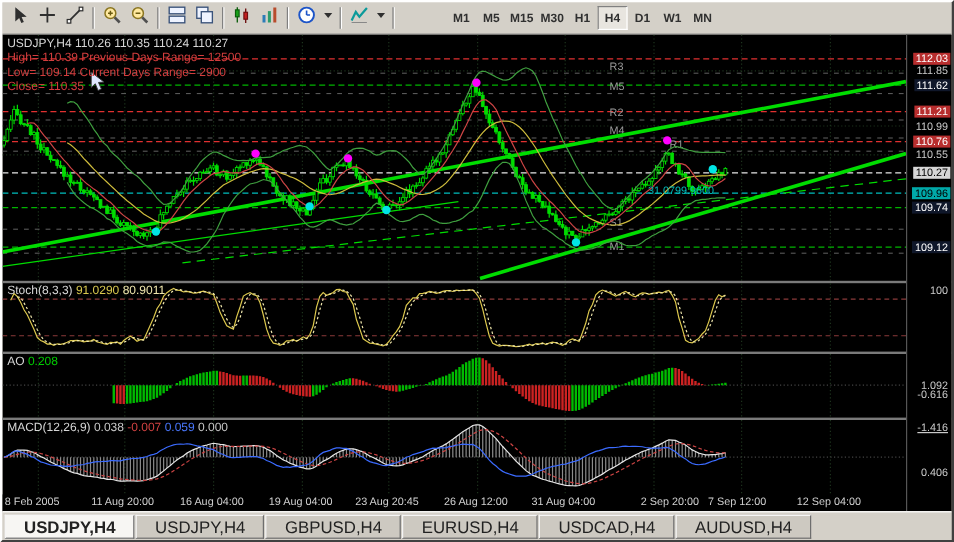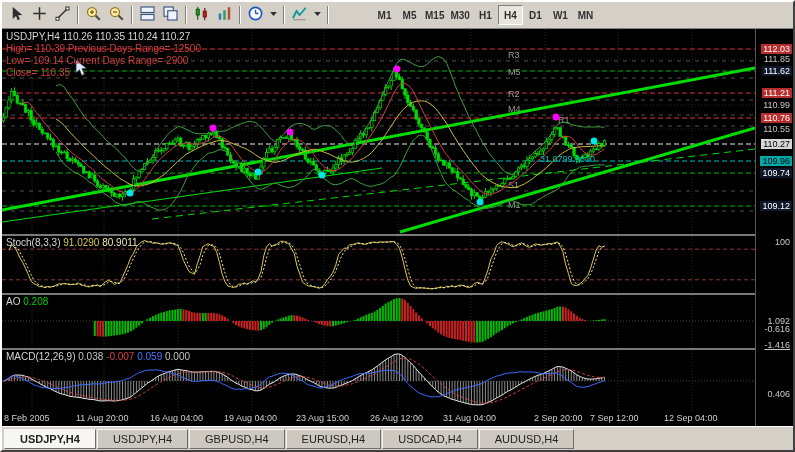--- a/index.html
+++ b/index.html
@@ -29,21 +29,21 @@
   .chart-info{position:absolute;top:2px;left:4px;font-size:10px;line-height:12px;pointer-events:none}
   .ci1{color:#d6d6d6}.ci2{color:#d23d3d}
   .ind-label{position:absolute;left:4px;font-size:10px;color:#d6d6d6;pointer-events:none;white-space:pre}
   .st-v1{color:#d8c84e}.st-v2{color:#efe6ac}.ao-v{color:#00cc00}
   .mc-v1{color:#c8c8c8}.mc-v2{color:#d24242}.mc-v3{color:#4a78ff}.mc-v4{color:#c8c8c8}
   .time-axis{position:absolute;top:383px;left:0;width:753px;height:14px;background:#000}
   .time-axis span{position:absolute;top:1px;font-size:9px;color:#d0d0d0;white-space:nowrap}
   
   .tabbar{position:absolute;bottom:0;left:0;width:791px;height:24px;background:#d4d0c8;
     border-top:1px solid #ffffff;display:flex;align-items:flex-start;padding:2px 2px 0 2px}
-  .tab{height:20px;padding:0 15px;font-size:11px;color:#222;display:flex;align-items:center;
+  .tab{height:20px;padding:0 15px;font-size:14px;color:#222;display:flex;align-items:center;
     background:#cdc9c1;border:1px solid;border-color:#f5f5f5 #6e6e6e #6e6e6e #f5f5f5;margin-right:1px;white-space:nowrap}
   .tab.active{background:#f7f6f3;font-weight:bold}
   svg text{font-family:"Liberation Sans",sans-serif}
 </style>
 </head>
 <body>
 
 <div class="window">
 
   <div class="toolbar" id="toolbar">
@@ -1104,21 +1104,21 @@
         <path d="M1.4,31.0L4.2,30.8L6.9,30.3L9.7,29.5L12.5,28.6L15.3,27.9L18.0,27.3L20.8,26.9L23.6,26.8L26.3,26.9L29.1,27.2L31.9,27.9L34.6,28.7L37.4,29.6L40.2,30.7L42.9,31.8L45.7,33.0L48.5,34.2L51.3,35.4L54.0,36.7L56.8,37.9L59.6,39.1L62.3,40.2L65.1,41.3L67.9,42.3L70.7,43.2L73.4,43.9L76.2,44.6L79.0,45.2L81.7,45.9L84.5,46.5L87.3,47.0L90.0,47.5L92.8,48.0L95.6,48.5L98.4,49.0L101.1,49.4L103.9,49.6L106.7,49.9L109.4,50.0L112.2,50.2L115.0,50.3L117.7,50.4L120.5,50.3L123.3,50.0L126.1,49.6L128.8,49.0L131.6,48.1L134.4,47.0L137.1,45.6L139.9,44.1L142.7,42.3L145.4,40.6L148.2,38.7L151.0,36.9L153.8,35.1L156.5,33.2L159.3,31.5L162.1,30.0L164.8,28.4L167.6,27.0L170.4,25.8L173.1,24.6L175.9,23.6L178.7,22.8L181.5,22.3L184.2,22.0L187.0,21.9L189.8,21.9L192.5,21.9L195.3,22.0L198.1,22.0L200.8,21.9L203.6,21.9L206.4,21.8L209.2,21.7L211.9,21.7L214.7,21.7L217.5,21.9L220.2,22.3L223.0,23.0L225.8,23.8L228.5,25.0L231.3,26.3L234.1,27.7L236.8,29.0L239.6,30.4L242.4,31.7L245.2,33.0L247.9,34.3L250.7,35.4L253.5,36.5L256.2,37.4L259.0,37.9L261.8,38.0L264.5,37.7L267.3,37.0L270.1,36.2L272.9,35.2L275.6,34.1L278.4,32.8L281.2,31.5L283.9,30.3L286.7,29.1L289.5,28.0L292.3,27.2L295.0,26.7L297.8,26.5L300.6,26.5L303.3,26.9L306.1,27.5L308.9,28.3L311.6,29.1L314.4,30.2L317.2,31.3L319.9,32.5L322.7,33.5L325.5,34.4L328.3,35.2L331.0,35.7L333.8,36.0L336.6,36.1L339.3,35.9L342.1,35.6L344.9,35.1L347.6,34.4L350.4,33.7L353.2,32.7L356.0,31.6L358.7,30.3L361.5,29.1L364.3,27.8L367.0,26.5L369.8,25.2L372.6,23.7L375.3,22.2L378.1,20.5L380.9,18.8L383.7,17.0L386.4,15.2L389.2,13.5L392.0,11.7L394.7,10.2L397.5,8.9L400.3,8.2L403.0,8.1L405.8,8.5L408.6,9.3L411.4,10.6L414.1,12.2L416.9,14.2L419.7,16.4L422.4,18.7L425.2,21.2L428.0,23.8L430.8,26.4L433.5,29.1L436.3,31.7L439.1,34.2L441.8,36.5L444.6,38.6L447.4,40.5L450.1,42.3L452.9,43.9L455.7,45.3L458.4,46.6L461.2,47.7L464.0,48.8L466.8,49.8L469.5,50.8L472.3,51.6L475.1,52.2L477.8,52.8L480.6,53.1L483.4,53.2L486.1,53.0L488.9,52.6L491.7,52.0L494.5,51.2L497.2,50.3L500.0,49.3L502.8,48.0L505.5,46.7L508.3,45.4L511.1,44.1L513.9,42.6L516.6,41.1L519.4,39.6L522.2,38.1L524.9,36.6L527.7,35.1L530.5,33.6L533.2,32.1L536.0,30.8L538.8,29.5L541.5,28.3L544.3,27.0L547.1,25.7L549.9,24.5L552.6,23.1L555.4,21.8L558.2,20.8L560.9,20.0L563.7,19.7L566.5,19.6L569.3,19.9L572.0,20.5L574.8,21.3L577.6,22.3L580.3,23.4L583.1,24.4L585.9,25.3L588.6,26.1L591.4,26.6L594.2,27.1L596.9,27.3L599.7,27.4L602.5,27.4" stroke="#cc4444" fill="none" stroke-width="1" stroke-dasharray="3 2"></path>
         <path d="M1.4,31.0L4.2,29.8L6.9,28.1L9.7,26.1L12.5,25.7L15.3,26.7L18.0,27.6L20.8,28.6L23.6,30.3L26.3,31.3L29.1,33.2L31.9,34.9L34.6,35.6L37.4,36.6L40.2,37.5L42.9,37.7L45.7,38.1L48.5,38.1L51.3,38.6L54.0,38.4L56.8,38.6L59.6,38.2L62.3,37.5L65.1,37.4L67.9,37.1L70.7,36.2L73.4,35.7L76.2,35.1L79.0,34.7L81.7,34.8L84.5,34.4L87.3,34.5L90.0,33.8L92.8,33.8L95.6,34.0L98.4,34.0L101.1,33.3L103.9,32.8L106.7,32.3L109.4,32.1L112.2,32.1L115.0,31.5L117.7,31.2L120.5,30.4L123.3,29.3L126.1,28.6L128.8,27.7L131.6,25.6L134.4,24.2L137.1,22.7L139.9,21.7L142.7,20.7L145.4,20.2L148.2,20.1L151.0,20.2L153.8,19.8L156.5,20.1L159.3,20.8L162.1,21.6L164.8,21.9L167.6,22.6L170.4,23.5L173.1,24.1L175.9,24.7L178.7,26.5L181.5,27.9L184.2,28.7L187.0,30.3L189.8,31.1L192.5,31.4L195.3,31.2L198.1,31.1L200.8,30.7L203.6,30.8L206.4,30.5L209.2,30.5L211.9,30.5L214.7,31.3L217.5,32.1L220.2,33.7L223.0,34.8L225.8,36.3L228.5,37.8L231.3,38.7L234.1,39.4L236.8,39.0L239.6,39.4L242.4,38.9L245.2,38.8L247.9,38.5L250.7,37.8L253.5,37.5L256.2,36.2L259.0,34.2L261.8,31.6L264.5,29.0L267.3,27.0L270.1,26.2L272.9,25.3L275.6,24.0L278.4,23.3L281.2,23.2L283.9,23.6L286.7,23.7L289.5,25.0L292.3,26.1L295.0,28.0L297.8,29.8L300.6,31.1L303.3,33.1L306.1,34.7L308.9,35.5L311.6,36.2L314.4,37.1L317.2,37.9L319.9,38.0L322.7,37.2L325.5,36.3L328.3,35.6L331.0,34.4L333.8,33.0L336.6,31.0L339.3,30.2L342.1,28.8L344.9,28.0L347.6,27.2L350.4,26.4L353.2,25.1L356.0,24.3L358.7,23.5L361.5,23.6L364.3,23.3L367.0,23.3L369.8,23.0L372.6,22.2L375.3,21.7L378.1,21.0L380.9,20.6L383.7,20.1L386.4,20.3L389.2,20.6L392.0,20.4L394.7,21.8L397.5,23.7L400.3,26.8L403.0,30.1L405.8,33.4L408.6,36.2L411.4,38.4L414.1,40.9L416.9,42.8L419.7,44.1L422.4,45.0L425.2,45.9L428.0,46.8L430.8,46.8L433.5,46.7L436.3,46.7L439.1,45.9L441.8,45.2L444.6,43.6L447.4,42.5L450.1,41.6L452.9,40.3L455.7,39.6L458.4,38.7L461.2,38.2L464.0,37.6L466.8,36.9L469.5,36.7L472.3,35.7L475.1,34.9L477.8,34.3L480.6,33.2L483.4,31.4L486.1,30.0L488.9,28.6L491.7,27.4L494.5,26.2L497.2,25.5L500.0,24.7L502.8,23.7L505.5,23.1L508.3,23.0L511.1,22.9L513.9,22.5L516.6,22.0L519.4,21.7L522.2,22.1L524.9,21.9L527.7,21.9L530.5,22.1L533.2,22.3L536.0,22.9L538.8,23.3L541.5,23.7L544.3,23.4L547.1,23.5L549.9,23.3L552.6,22.8L555.4,23.1L558.2,24.9L560.9,26.5L563.7,29.0L566.5,30.8L569.3,32.4L572.0,34.5L574.8,36.3L577.6,37.0L580.3,37.3L583.1,36.9L585.9,36.6L588.6,35.5L591.4,34.4L594.2,33.7L596.9,32.4L599.7,31.8L602.5,30.8" stroke="#3b6bff" fill="none" stroke-width="1"></path>
       </svg>
     <div class="ind-label" style="top:322px"><span>MACD(12,26,9)</span><span class="mc-v1"> 0.038</span><span class="mc-v2"> -0.007</span><span class="mc-v3"> 0.059</span><span class="mc-v4"> 0.000</span></div>
 
     <div class="time-axis" id="time-axis">
         <span style="left: 2px;">8 Feb 2005</span>
         <span style="left: 74px;">11 Aug 20:00</span>
         <span style="left: 148px;">16 Aug 04:00</span>
         <span style="left: 222px;">19 Aug 04:00</span>
-        <span style="left: 294px;">23 Aug 15:00</span>
+        <span style="left: 294px;">23 Aug 20:45</span>
         <span style="left: 368px;">26 Aug 12:00</span>
         <span style="left: 441px;">31 Aug 04:00</span>
         <span style="left: 532px;">2 Sep 20:00</span>
         <span style="left: 588px;">7 Sep 12:00</span>
         <span style="left: 662px;">12 Sep 04:00</span>
       </div>
     <div class="scale-col" id="scale-col">
         <div class="scale-label sl-red" style="top: 15px;">112.03</div>
         <div class="scale-label" style="top: 25px;">111.85</div>
         <div class="scale-label sl-green" style="top: 37px;">111.62</div>
@@ -1126,21 +1126,21 @@
         <div class="scale-label" style="top: 71px;">110.99</div>
         <div class="scale-label sl-red" style="top: 84px;">110.76</div>
         <div class="scale-label" style="top: 95px;">110.55</div>
         <div class="scale-label sl-cur" style="top: 110px; margin-left: 45px;">110.27</div>
         <div class="scale-label sl-cyan" style="top: 127px;">109.96</div>
         <div class="scale-label sl-green" style="top: 139px;">109.74</div>
         <div class="scale-label sl-green" style="top: 172px;">109.12</div>
         <div class="scale-label" style="top: 208px;">100</div>
         <div class="scale-label" style="top: 267px; margin-top: 20px;">1.092</div>
         <div class="scale-label" style="top: 295px; text-align: right;">-0.616</div>
-        <div class="scale-label" style="top: 311px; text-decoration: underline;">-1.416</div>
+        <div class="scale-label" style="top: 322px; text-decoration: underline;">-1.416</div>
         <div class="scale-label" style="top: 360px;">0.406</div>
       </div>
   </div>
 
   <div class="tabbar" id="tabbar">
       <div class="tab active">USDJPY,H4</div>
       <div class="tab">USDJPY,H4</div>
       <div class="tab">GBPUSD,H4</div>
       <div class="tab">EURUSD,H4</div>
       <div class="tab">USDCAD,H4</div>

